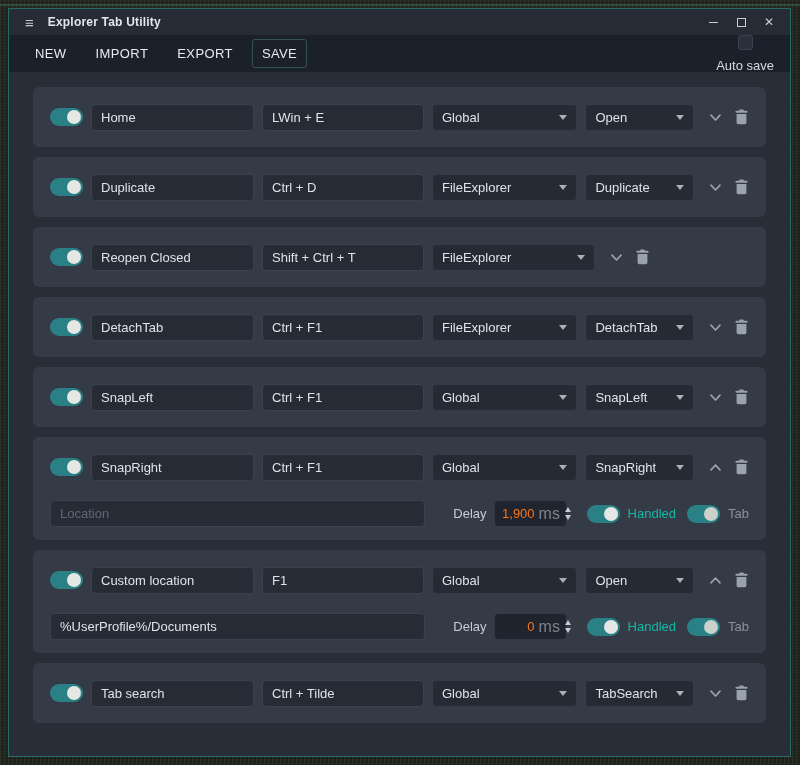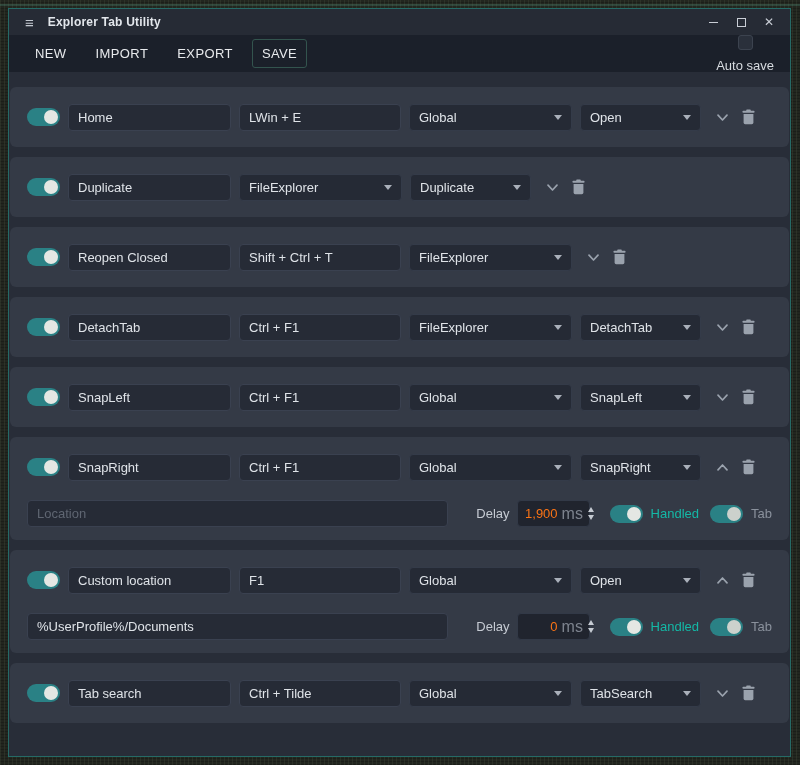--- a/index.html
+++ b/index.html
@@ -31,21 +31,21 @@
 
   
   .menubar { height:37px; background:#1b202a; display:flex; align-items:center; padding:0 16px; flex:0 0 auto; }
   .menu-item { color:#e8eaed; font-size:13px; letter-spacing:.4px; padding:6px 9px; margin-right:9px; border:1px solid transparent; border-radius:3px; }
   .menu-item.active { border-color:#33544e; }
   .autosave { margin-left:auto; display:flex; align-items:center; gap:8px;flex-direction:column; }
   .checkbox { width:15px; height:15px; background:#2a303b; border:1px solid #3c434f; border-radius:3px; }
   .autosave-label { color:#d7dbe0; font-size:13px; }
 
   
-  .content { flex:1 1 auto; padding:15px 1px 0; display:flex; flex-direction:column; gap:10px; }
+  .content { flex:1 1 auto; padding:15px 24px 0; display:flex; flex-direction:column; gap:10px; }
   .card { background:#343a46; border-radius:6px; flex:0 0 auto; }
   .row-main { height:60px; display:flex; align-items:center; padding:0 17px; }
 
   .toggle { width:33px; height:18px; border-radius:9px; background:#2a8185; position:relative; flex:0 0 auto; }
   .toggle .knob { position:absolute; top:2px; right:2px; width:14px; height:14px; border-radius:50%; background:#e4e7e3; }
   .toggle.dim-knob .knob { background:#ccd1cc; }
 
   .tbox {
     background:#262b36; border:1px solid #3a4150; border-radius:4px; height:27px;
     color:#dfe3e8; font-size:13px; font-family:"Liberation Sans", sans-serif;
@@ -155,20 +155,21 @@
       </span>
     </div>
 
   </div>
       <div class="card">
     <div class="row-main">
       <span class="toggle">
             <span class="knob"></span>
           </span>
       <input class="tbox name-input" type="text" value="Duplicate" style="">
+      <input class="tbox hotkey-input" type="text" value="Ctrl + D" style="">
       <div class="select scope">
         <span>FileExplorer</span>
         <span class="caret"></span>
       </div>
       <div class="select action">
         <span>Duplicate</span>
         <span class="caret"></span>
       </div>
       <span class="icon-btn chevron">
         <svg width="15" height="15" viewBox="0 0 15 15">

